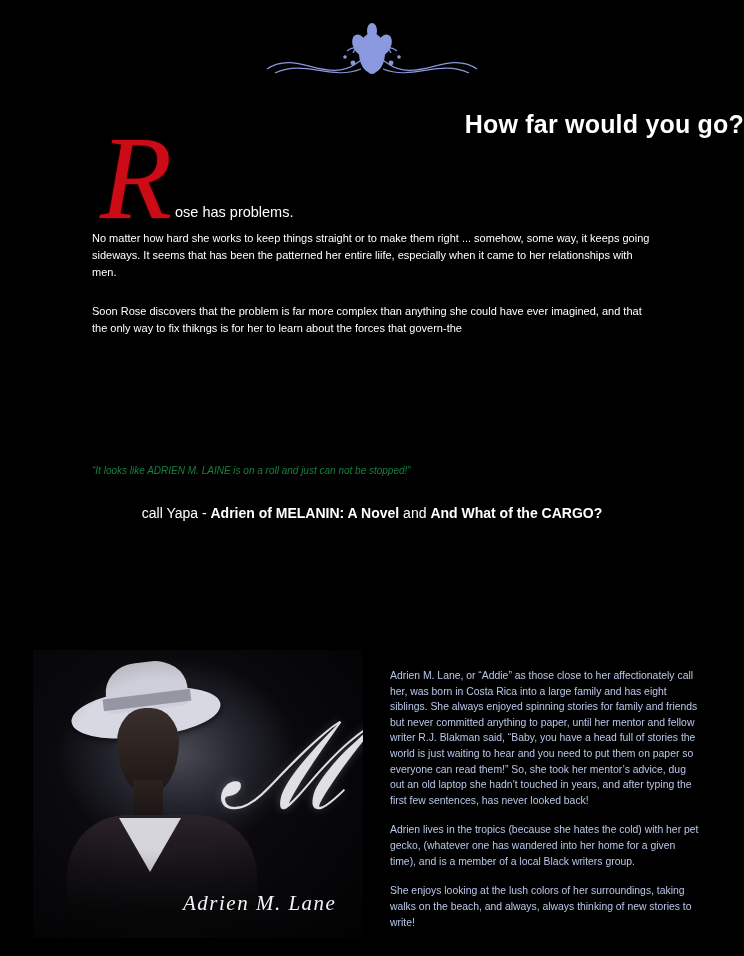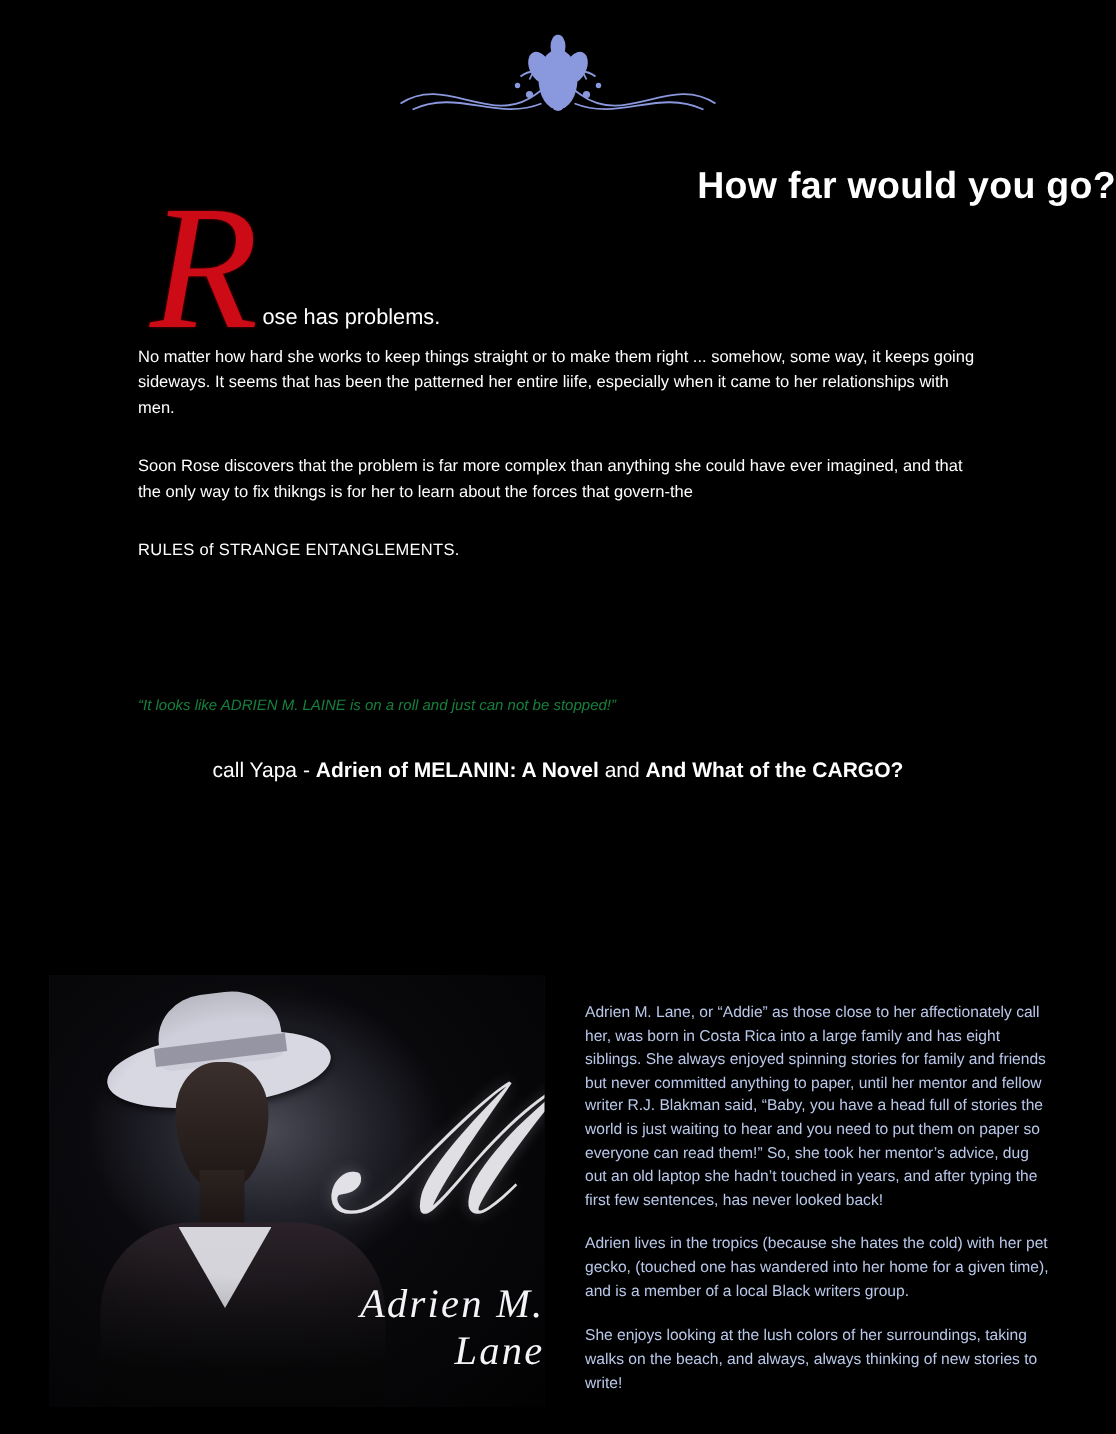--- a/index.html
+++ b/index.html
@@ -204,21 +204,21 @@
     color: #f2f2f7;
     opacity: 0.92;
     text-shadow: 0 0 10px rgba(255,255,255,0.25);
   }
   .signature {
     position: absolute;
     left: 150px;
     bottom: 22px;
     font-family: "Liberation Serif", serif;
     font-style: italic;
-    font-size: 27px;
+    font-size: 21px;
     letter-spacing: 1.5px;
     color: #f4f4f8;
     text-align: right;
   }
 
   .bio {
     position: absolute;
     left: 390px;
     top: 668px;
     width: 312px;
@@ -259,21 +259,20 @@
 
   <div class="headline">How far would you go?</div>
 
   <div class="copy-block">
     <div class="dropcap-row">
       <span class="dropcap">R</span>
       <span class="dropcap-text">ose has problems.</span>
     </div>
     <p class="para">No matter how hard she works to keep things straight or to make them right ... somehow, some way, it keeps going sideways. It seems that has been the patterned her entire liife, especially when it came to her relationships with men.</p>
     <p class="para">Soon Rose discovers that the problem is far more complex than anything she could have ever imagined, and that the only way to fix thikngs is for her to learn about the forces that govern-the</p>
-    <p class="para rules">RULES of STRANGE ENTANGLEMENTS.</p>
   </div>
 
   <div class="quote">“It looks like ADRIEN M. LAINE is on a roll and just can not be stopped!”</div>
   <div class="attribution">
     <span>call Yapa - </span><b>Adrien of MELANIN: A Novel</b><span> and </span><b>And What of the CARGO?</b>
   </div>
 
   <div class="author-photo">
     <div class="hat-brim"></div>
     <div class="hat-crown"></div>
@@ -282,17 +281,17 @@
     <div class="neck"></div>
     <div class="shoulders"></div>
     <div class="collar"></div>
     <div class="photo-vignette"></div>
     <div class="monogram">ℳ</div>
     <div class="signature">Adrien M. Lane</div>
   </div>
 
   <div class="bio">
     <p>Adrien M. Lane, or “Addie” as those close to her affectionately call her, was born in Costa Rica into a large family and has eight siblings. She always enjoyed spinning stories for family and friends but never committed anything to paper, until her mentor and fellow writer R.J. Blakman said, “Baby, you have a head full of stories the world is just waiting to hear and you need to put them on paper so everyone can read them!” So, she took her mentor’s advice, dug out an old laptop she hadn’t touched in years, and after typing the first few sentences, has never looked back!</p>
-    <p>Adrien lives in the tropics (because she hates the cold) with her pet gecko, (touched one has wandered into her home for a given time), and is a member of a local Black writers group.</p>
+    <p>Adrien lives in the tropics (because she hates the cold) with her pet gecko, (whatever one has wandered into her home for a given time), and is a member of a local Black writers group.</p>
     <p>She enjoys looking at the lush colors of her surroundings, taking walks on the beach, and always, always thinking of new stories to write!</p>
   </div>
 
 </div>
 
 </body></html>

